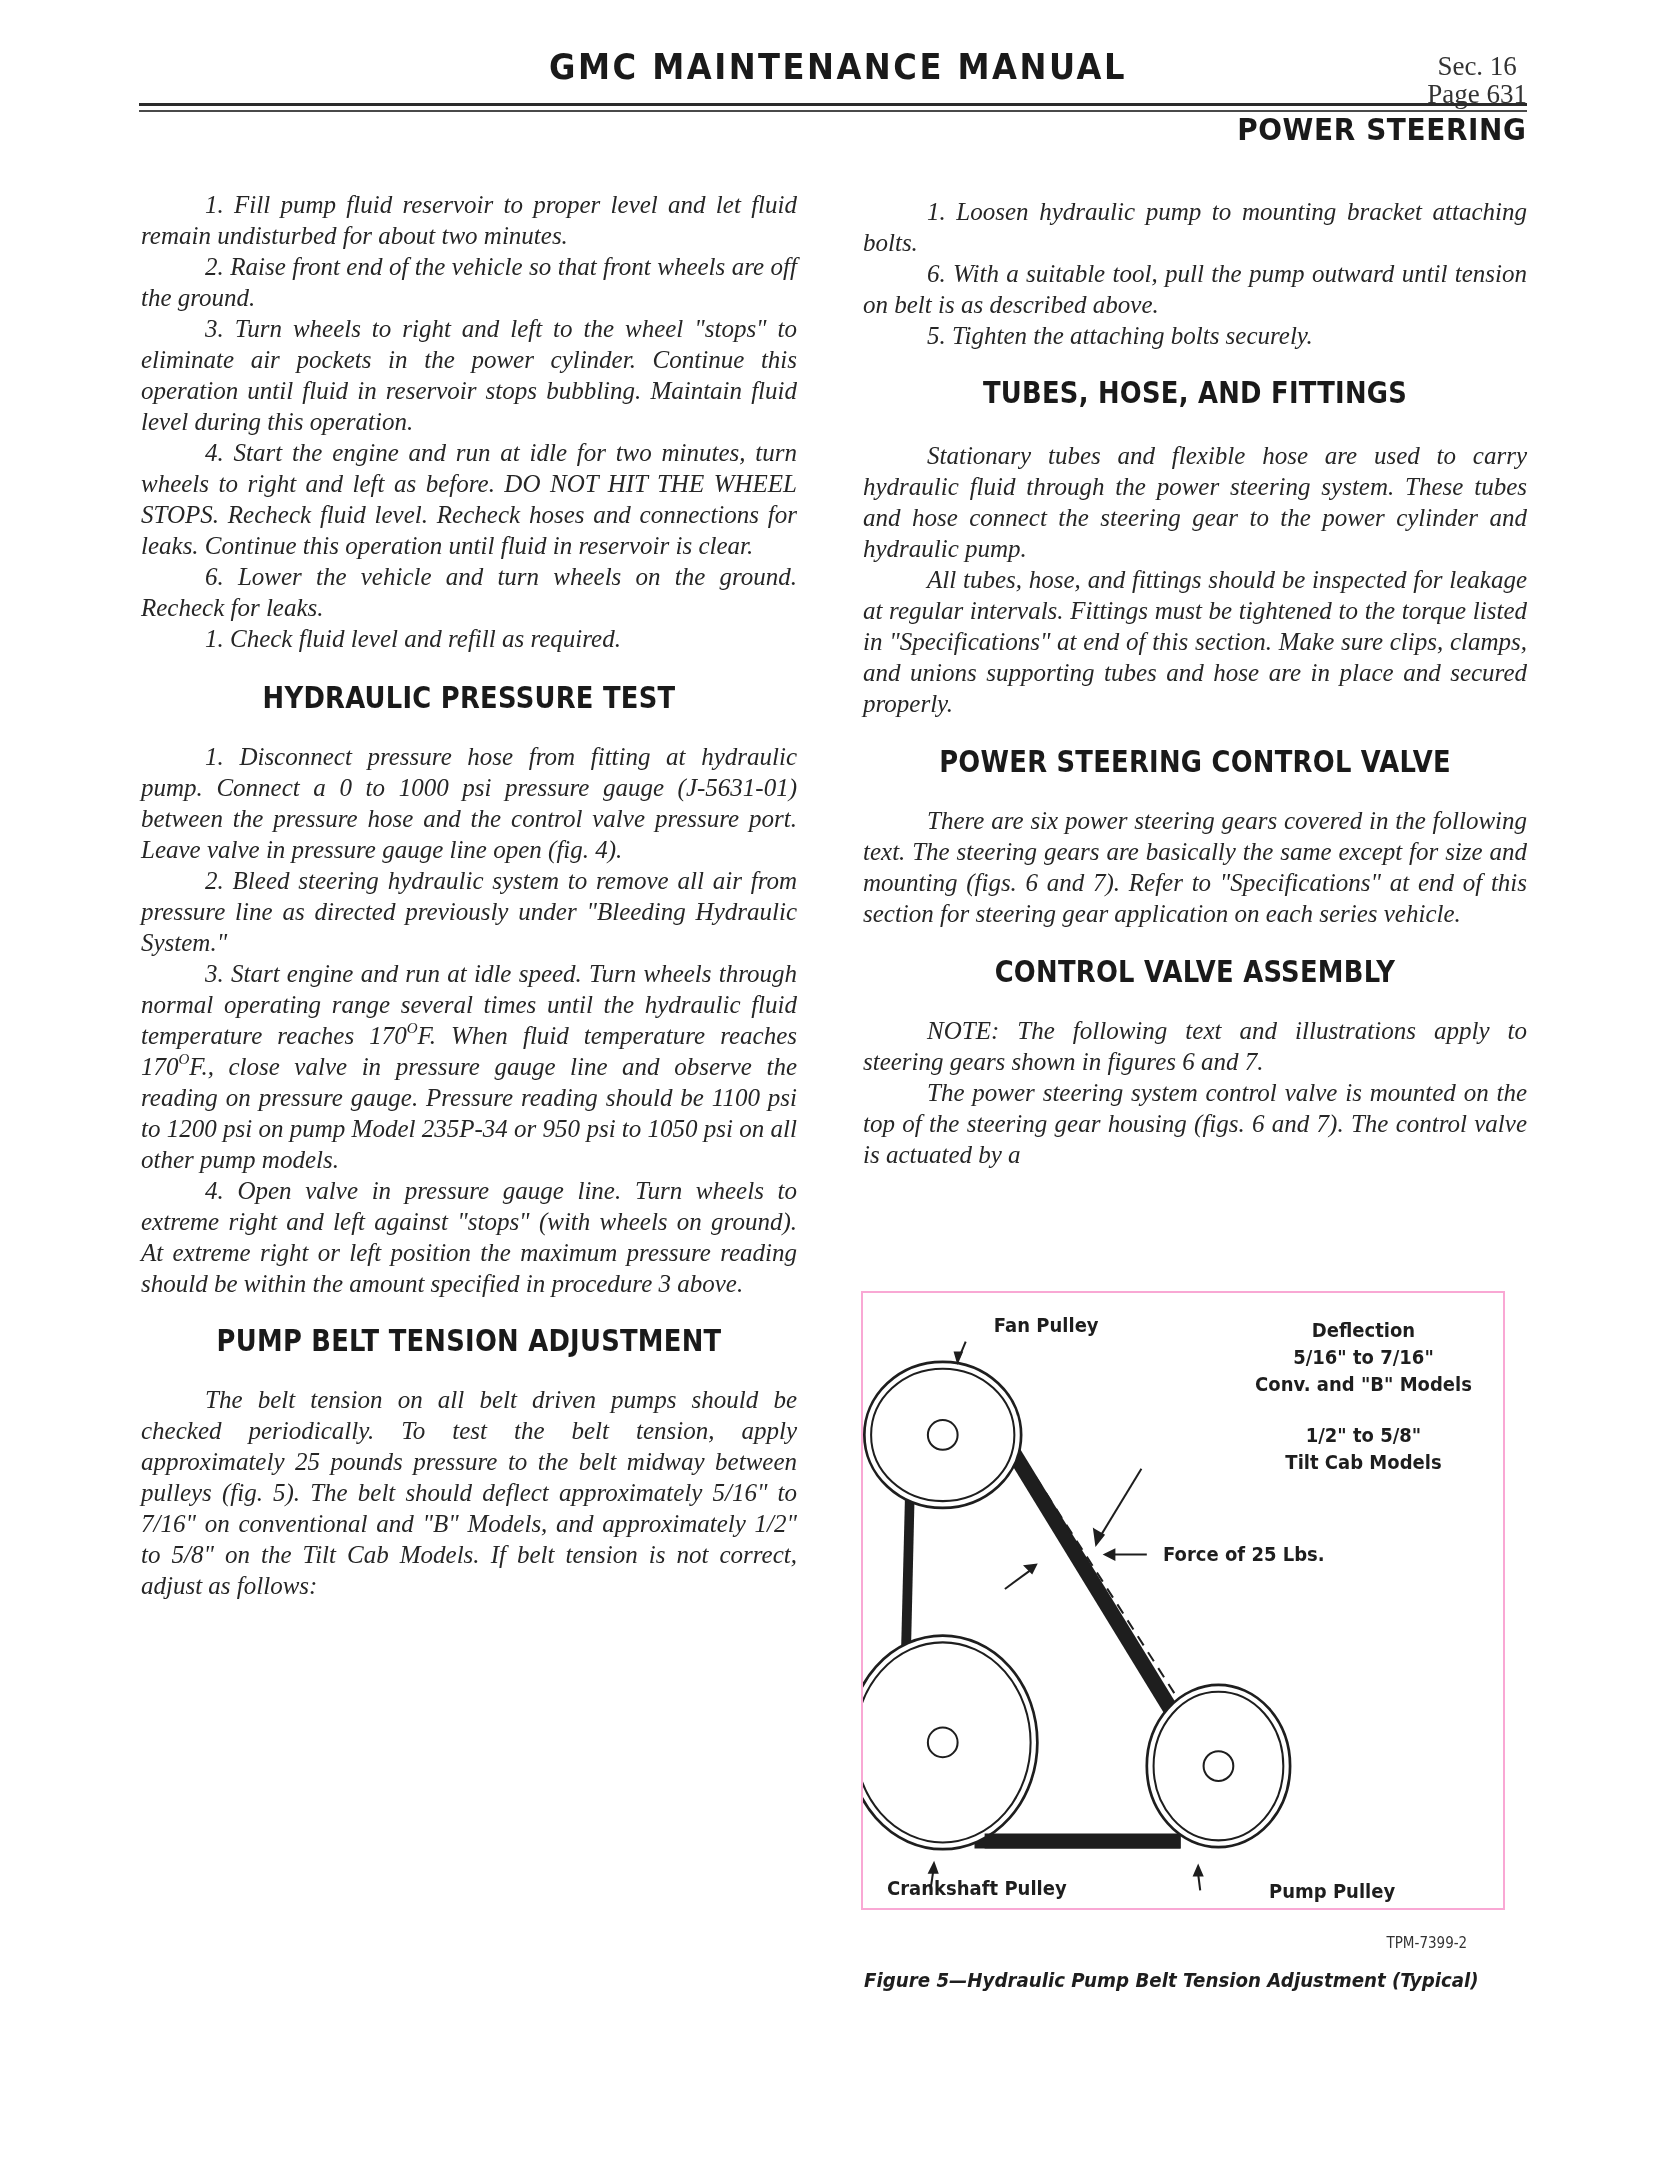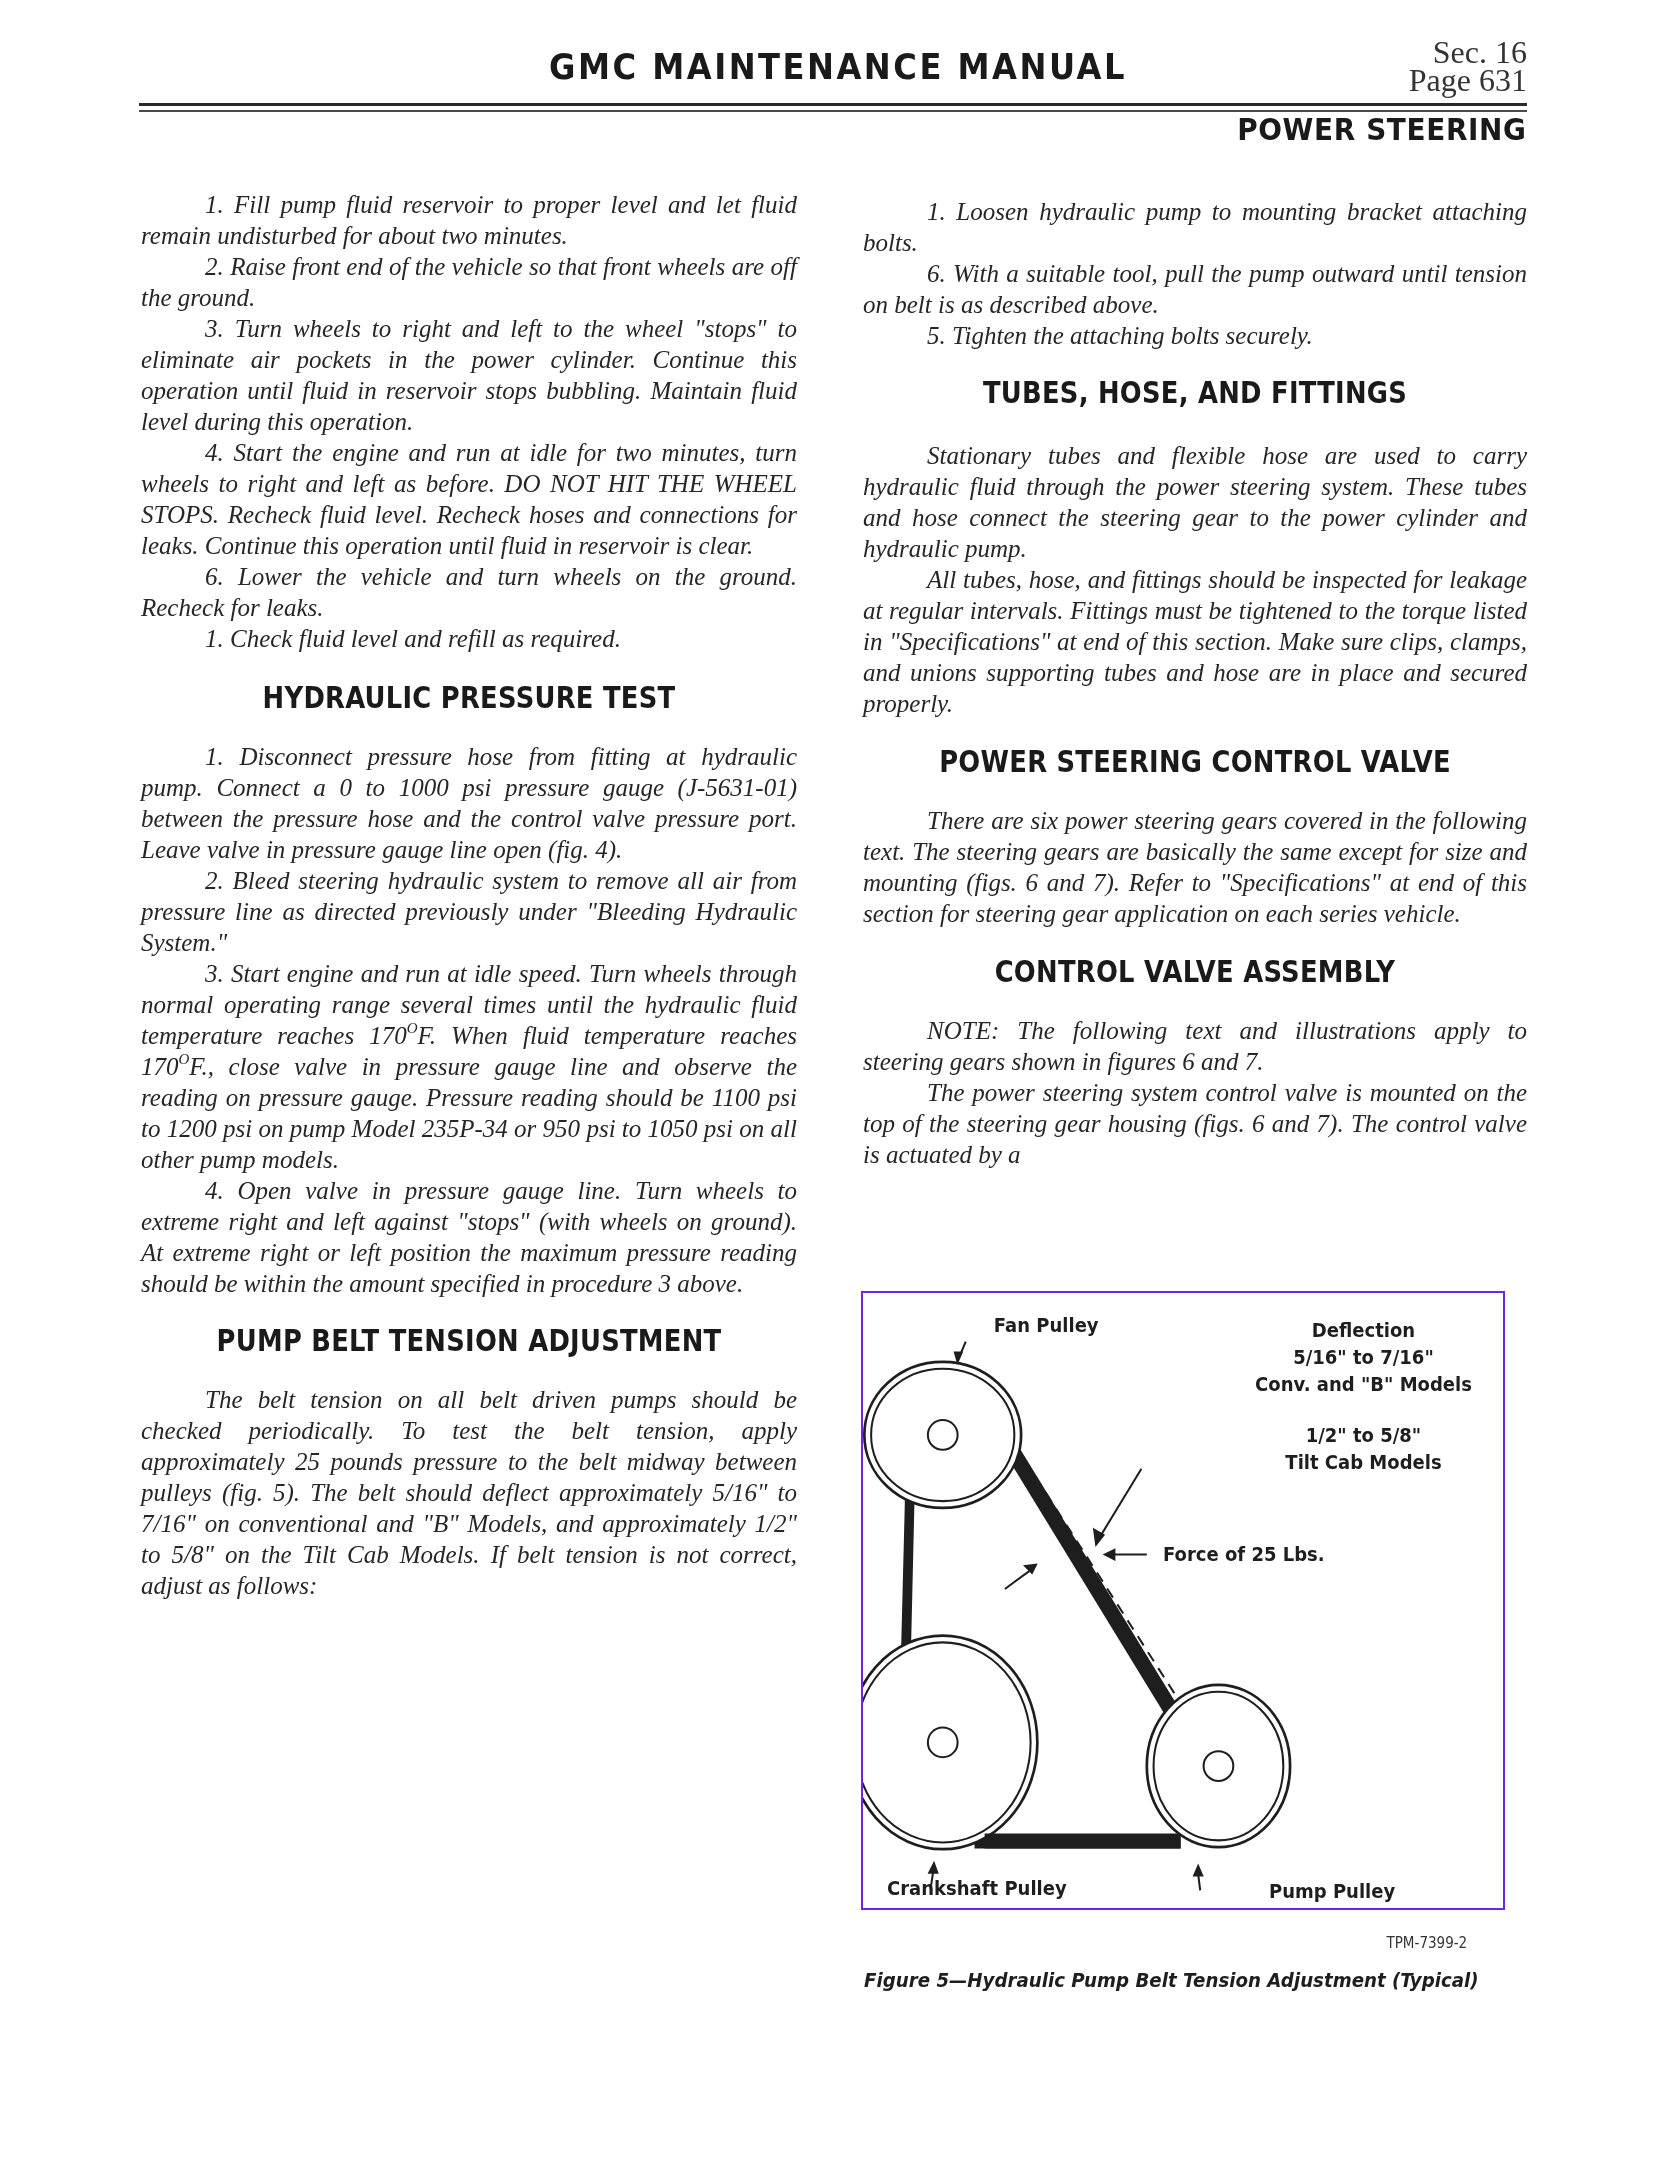--- a/index.html
+++ b/index.html
@@ -1,36 +1,36 @@
 <!DOCTYPE html>
 <html style="font-size:10.8px"><head>
 <meta charset="utf-8">
 <style>
   html, body { margin: 0; padding: 0; background: #ffffff; }
   body { width: 1677px; height: 2183px; position: relative; overflow: hidden; color: #1e1e1e; }
   .abs { position: absolute; }
   .hdr-title { left: 135px; width: 1406px; top: 47px; text-align: center;
     font-family: "DejaVu Sans", sans-serif; font-weight: bold; font-size: 35px; letter-spacing: 2.7px;
     transform: scaleX(0.92); transform-origin: center; color: #1a1a1a; }
-  .hdr-sec { right: 150px; top: 38px; font-family: "Liberation Serif", serif; font-size: 32px; text-align: right; line-height: 28px; color: #333; }
+  .hdr-sec { right: 150px; top: 52px; font-family: "Liberation Serif", serif; font-size: 27px; text-align: center; line-height: 28px; color: #333; }
   .rule-thick { left: 139px; width: 1388px; top: 103px; height: 3.4px; background: #2a2a2a; }
   .rule-thin { left: 139px; width: 1388px; top: 110px; height: 2px; background: #4a4a4a; }
   .hdr-section { right: 150px; top: 111px; font-family: "DejaVu Sans", sans-serif; font-weight: bold; font-size: 31px;
     letter-spacing: 0.7px; transform: scaleX(0.9); transform-origin: right; color: #1a1a1a; }
 
   .col { position: absolute; font-family: "Liberation Serif", serif; font-size: 25px; line-height: 31px; color: #262626; text-align: justify; }
   .col-left { left: 141px; top: 189px; width: 656px; }
   .col-right { left: 863px; top: 189px; width: 664px; margin-top: 7px; }
   .col p { margin: 0; text-indent: 0; font-style: italic; }
   .col p.ind { text-indent: 64px; }
   .col h2 { margin: 0; font-family: "DejaVu Sans", sans-serif; font-weight: bold; font-size: 30px; text-align: center;
     transform: scaleX(0.86); transform-origin: center; letter-spacing: 0.3px; color: #1a1a1a; }
   sup { font-size: 60%; line-height: 0; vertical-align: 0.75em; }
 
-  .figure { left: 861px; top: 1291px; width: 644px; height: 619px; border: 2px solid #6d28d9; box-sizing: border-box; }
+  .figure { left: 861px; top: 1291px; width: 644px; height: 619px; border: 2px solid #f9a8d4; box-sizing: border-box; }
   .figure svg { position: absolute; left: 0; top: 0; }
   .fig-label { position: absolute; font-family: "DejaVu Sans", sans-serif; font-weight: bold; font-size: 20px; color: #1e1e1e; white-space: nowrap; transform: scaleX(0.9); }
   .fig-code { position: absolute; font-family: "DejaVu Sans", sans-serif; font-size: 15px; color: #333; transform: scaleX(0.9); }
   .caption { left: 864px; top: 1969px; width: 676px; font-family: "DejaVu Sans", sans-serif; font-weight: bold; font-style: italic;
     font-size: 19.6px; color: #1e1e1e; white-space: nowrap; transform: scaleX(0.93); transform-origin: left; }
 </style>
 </head>
 <body>
 
 <div class="abs hdr-title">GMC MAINTENANCE MANUAL</div>

